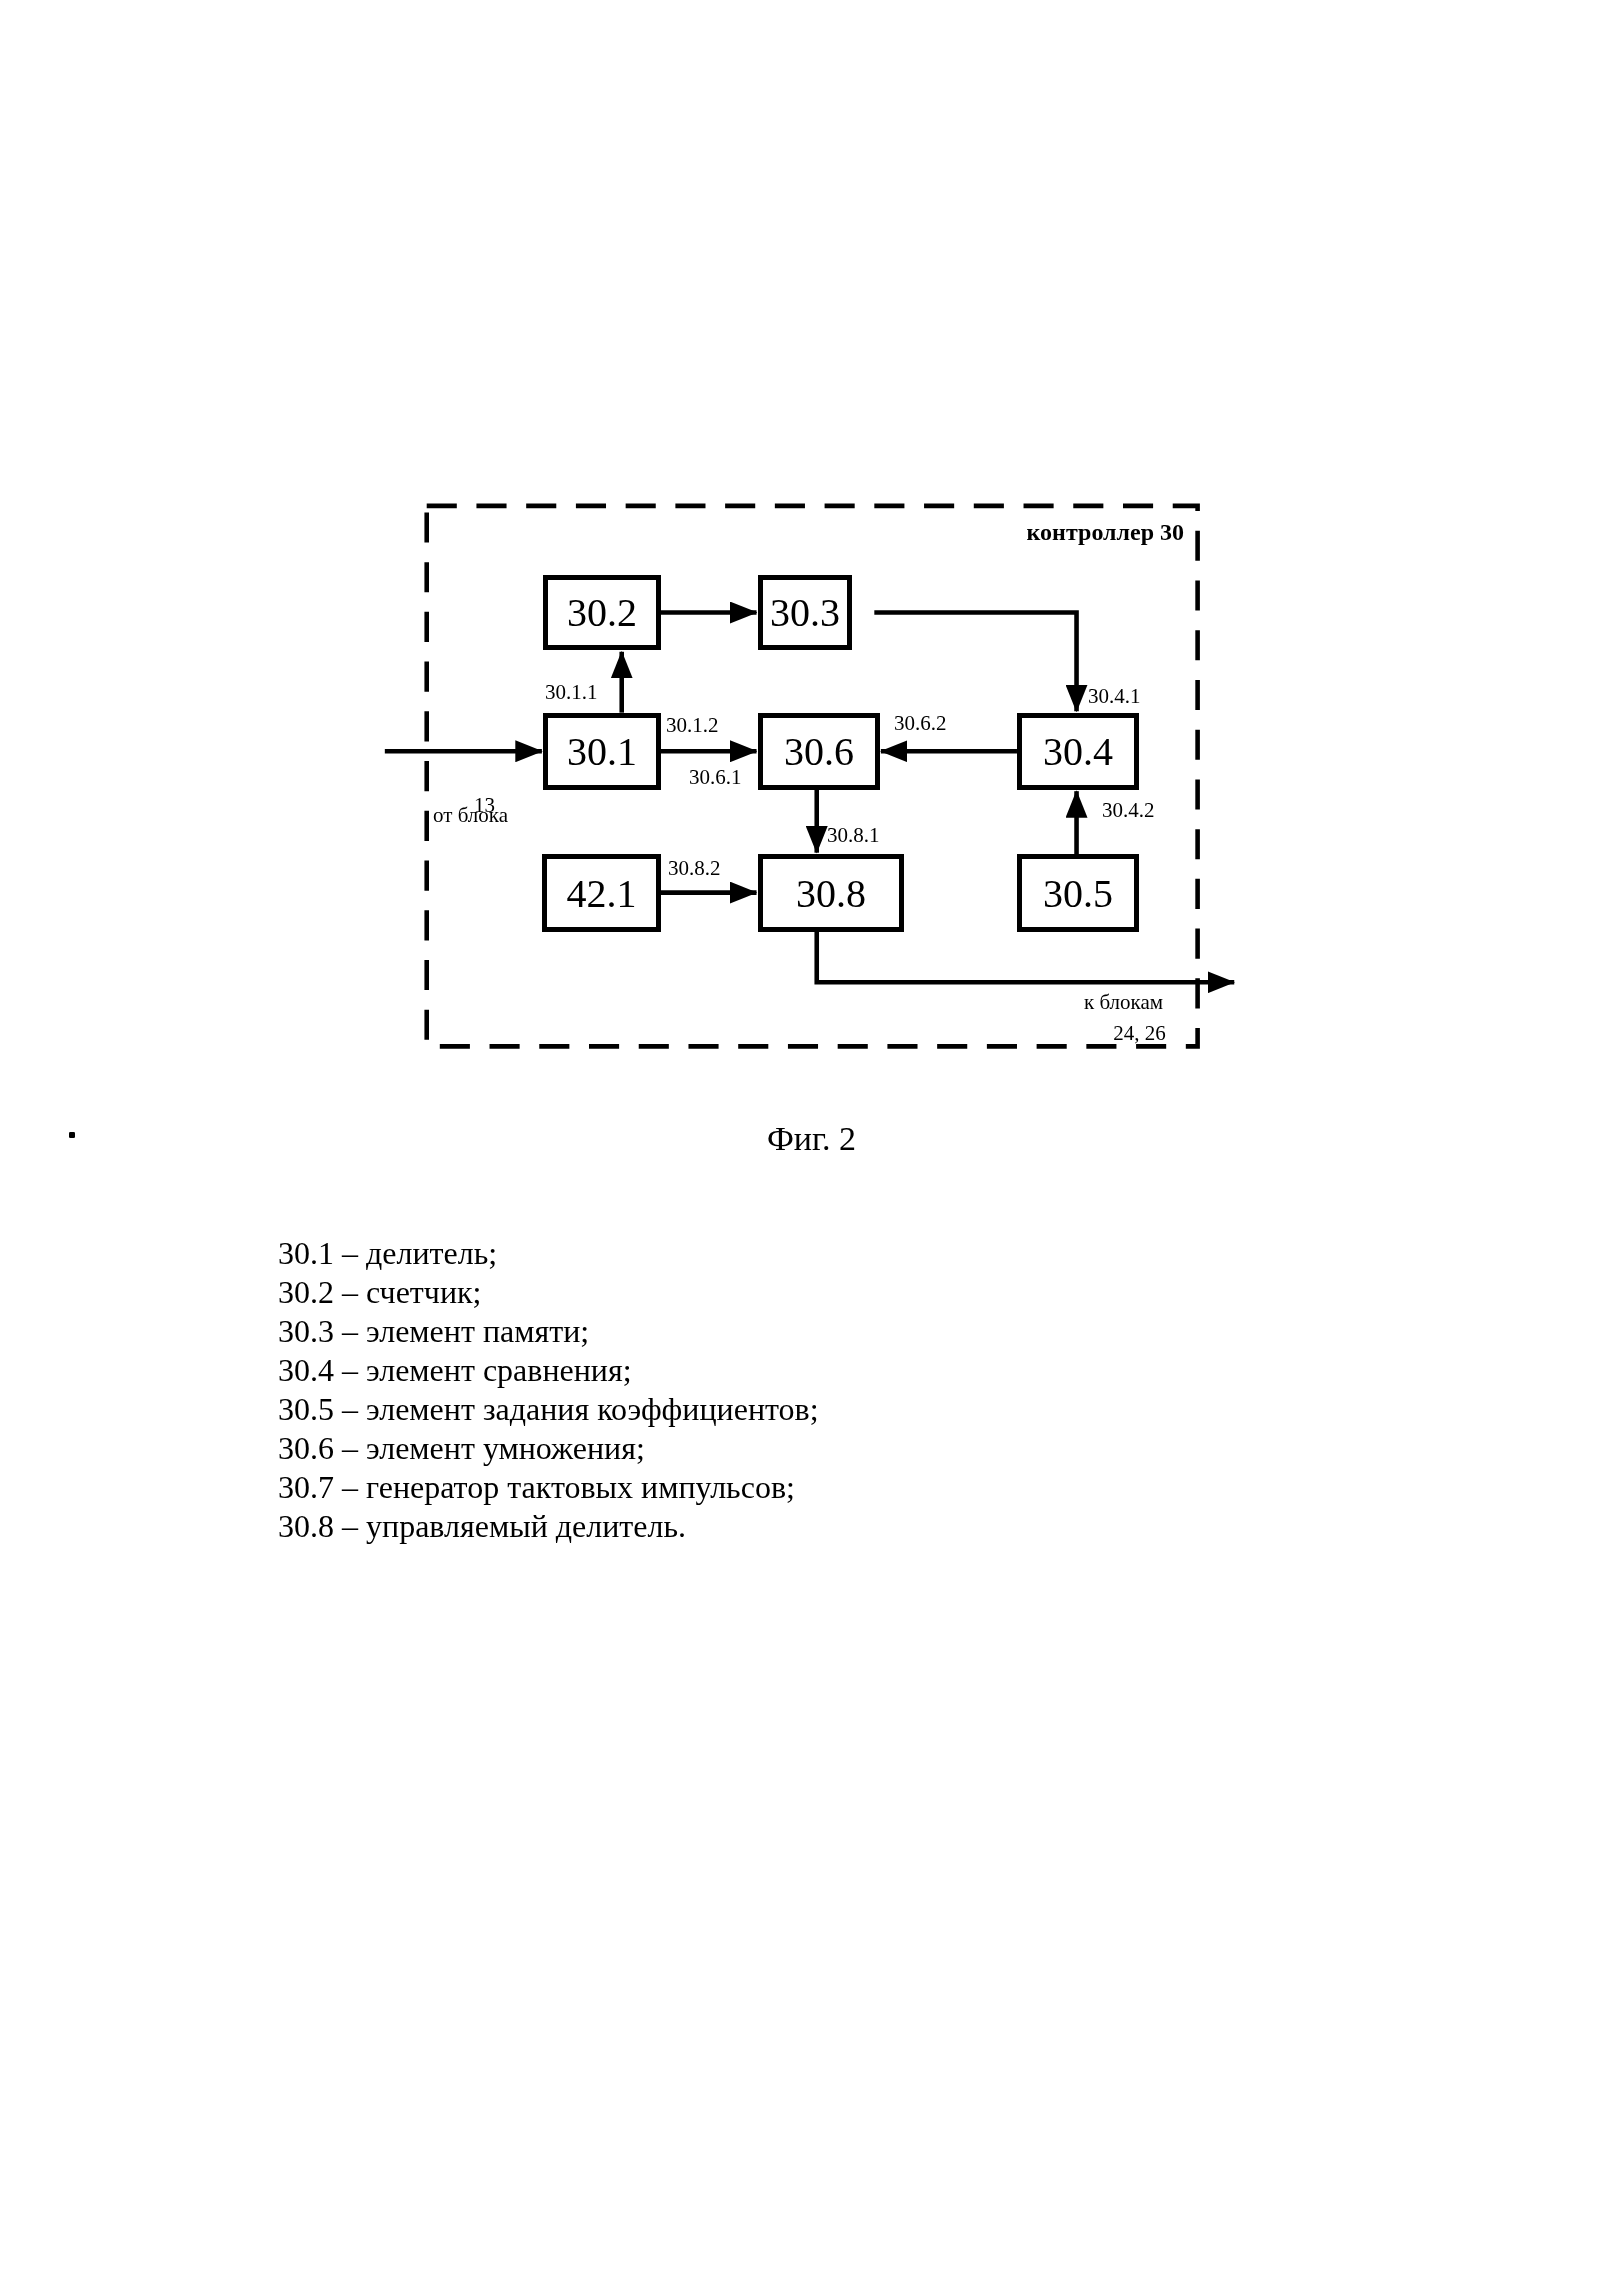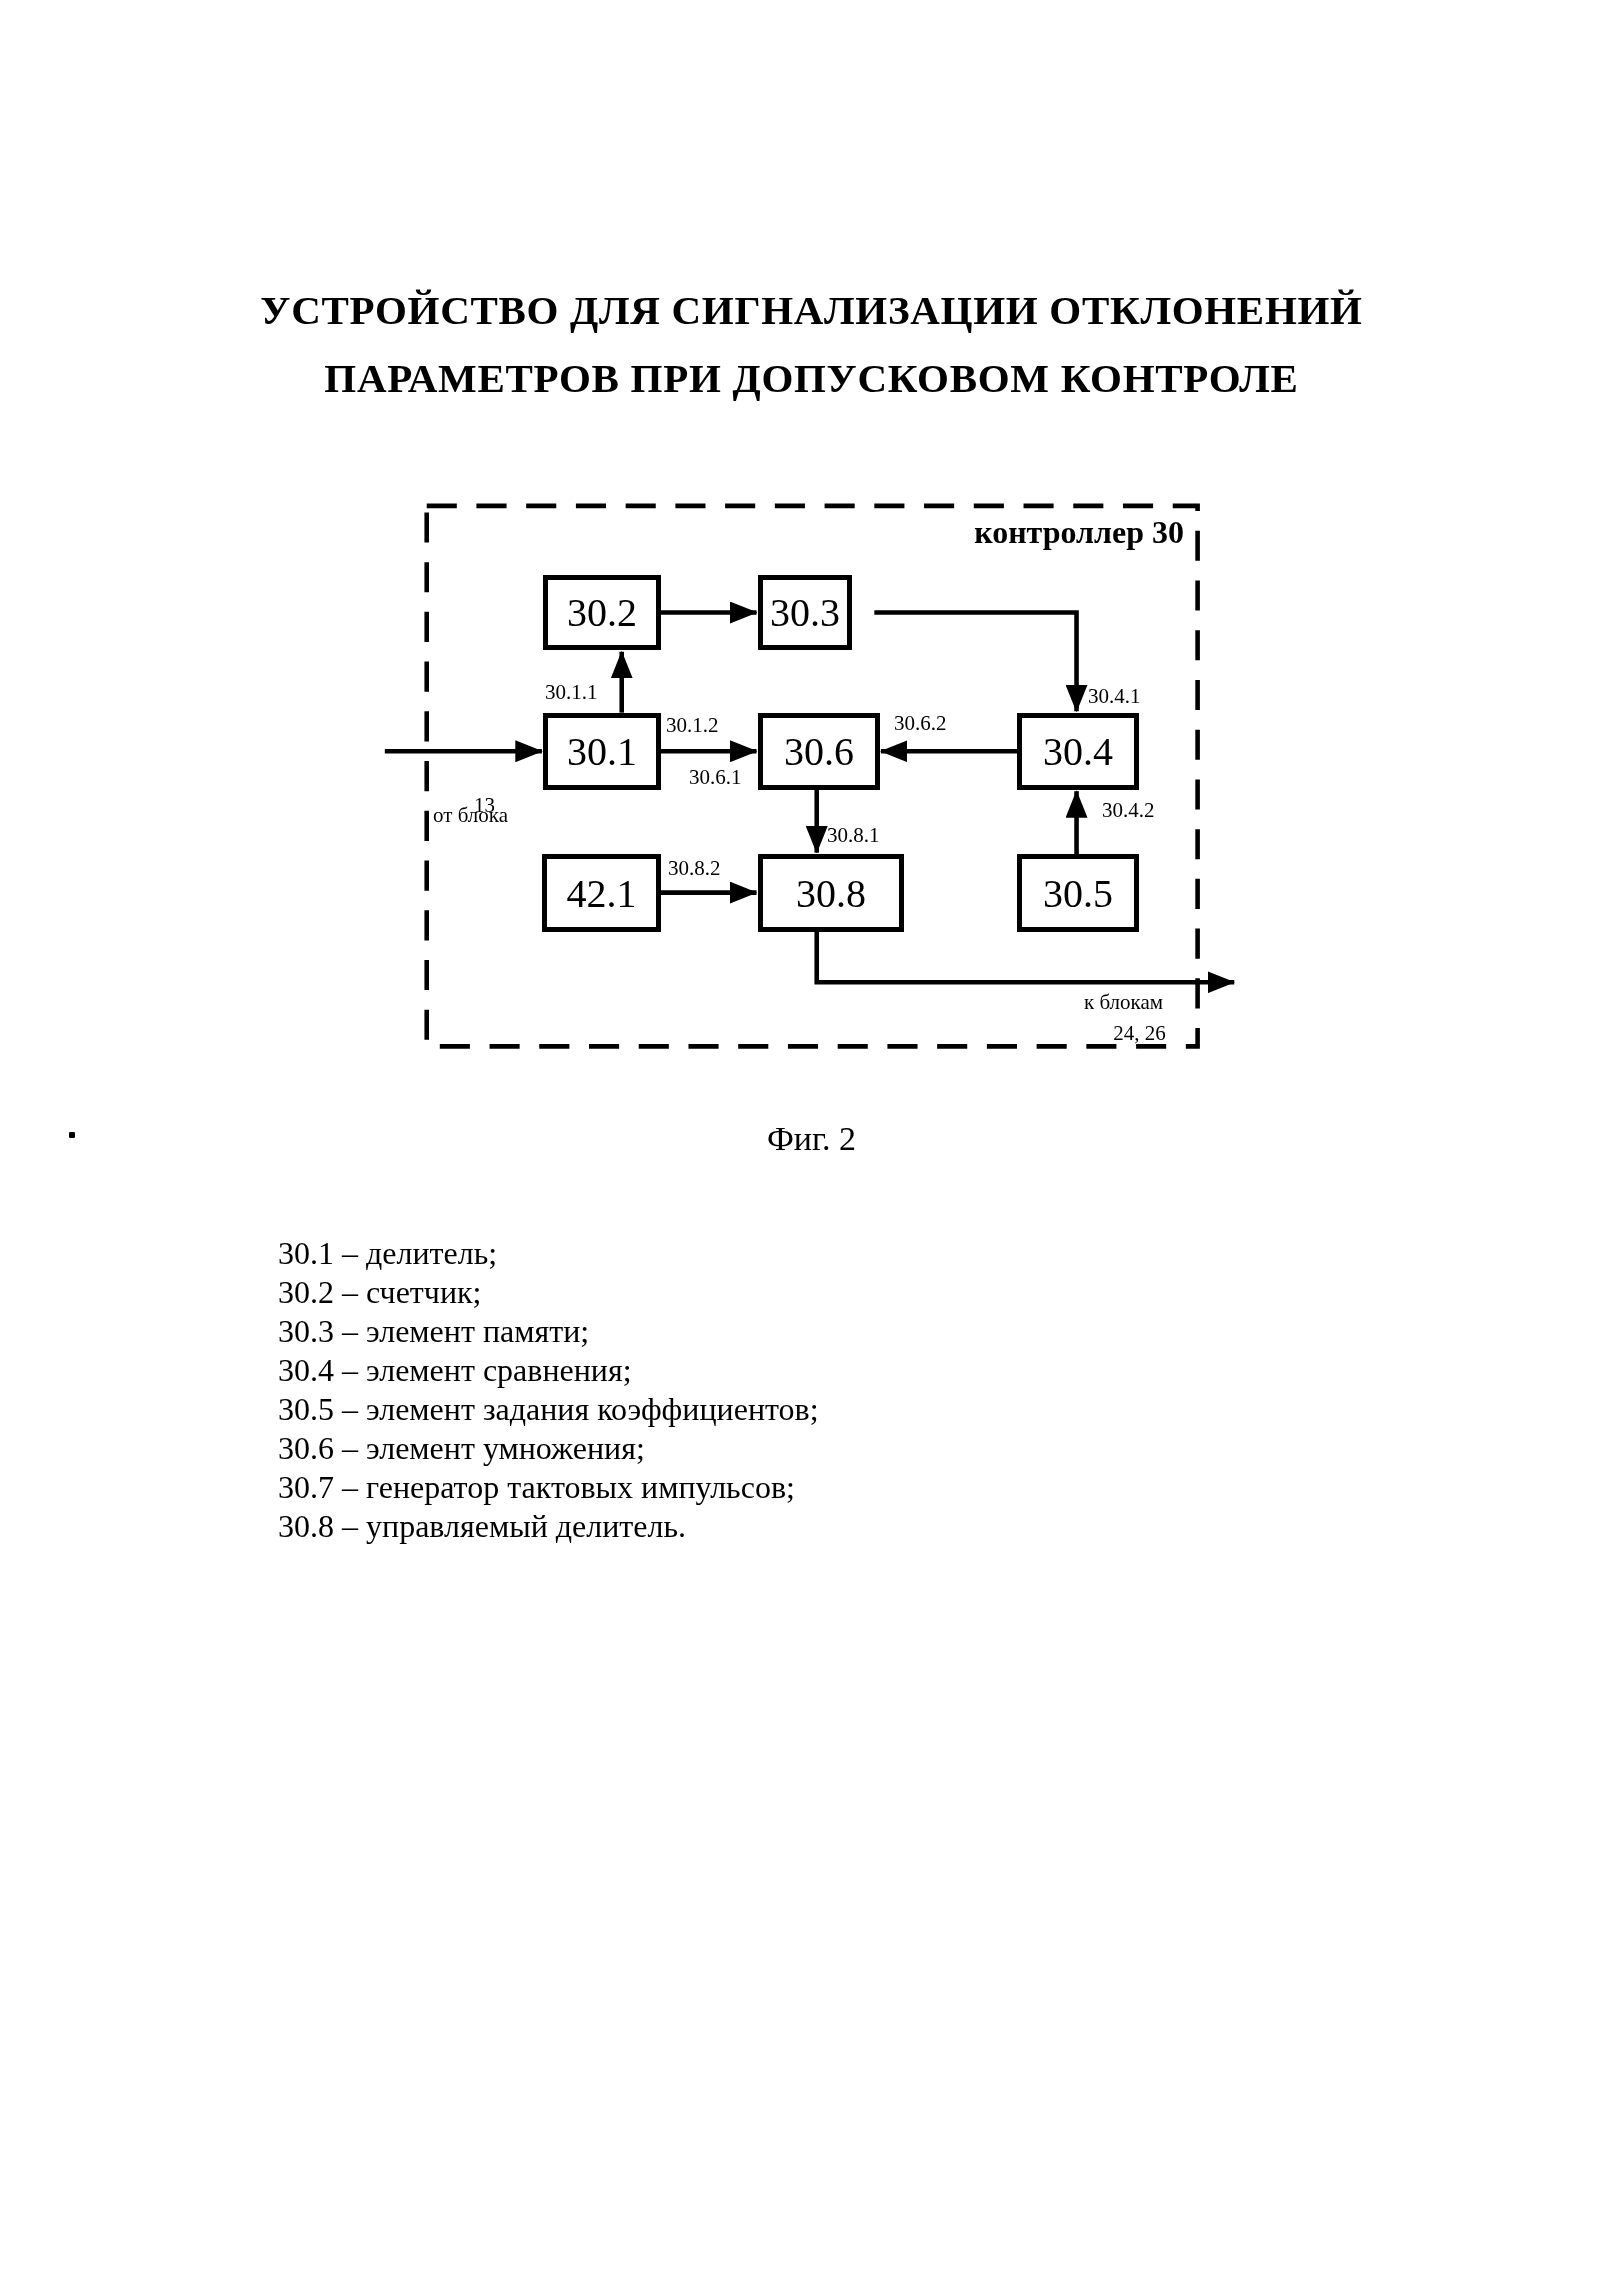--- a/index.html
+++ b/index.html
@@ -68,21 +68,21 @@
   #lbl-30-4-1 { left: 1088px; top: 681px; }
   #lbl-30-4-2 { left: 1102px; top: 795px; }
   #lbl-30-8-1 { left: 827px; top: 820px; }
   #lbl-30-8-2 { left: 668px; top: 853px; }
 
   #lbl-controller {
     position: absolute;
     left: 916px; top: 514px; width: 268px;
     text-align: right;
     font-weight: bold;
-    font-size: 32px;
+    font-size: 24px;
     line-height: 37px;
     white-space: nowrap;
   }
 
   #lbl-from-block   { left: 433px; top: 760px; margin-top: 40px; }
   #lbl-from-block-2 { left: 433px; top: 790px; width: 103px; text-align: center; }
   #lbl-to-blocks    { left: 1084px; top: 987px; }
   #lbl-to-blocks-2  { left: 1084px; top: 1018px; width: 111px; text-align: center; }
 
   
@@ -111,24 +111,20 @@
     width: 5.9px; height: 5.9px;
     background: #000;
     border-radius: 1.3px;
   }
 </style>
 </head>
 <body>
 
 <div class="page">
 
-  <div class="doc-title">
-    <div>УСТРОЙСТВО ДЛЯ СИГНАЛИЗАЦИИ ОТКЛОНЕНИЙ</div>
-    <div>ПАРАМЕТРОВ ПРИ ДОПУСКОВОМ КОНТРОЛЕ</div>
-  </div>
 
   <svg class="connectors" viewBox="0 0 2480 3507" xmlns="http://www.w3.org/2000/svg">
     <defs>
       <marker id="arr" markerWidth="6" markerHeight="4.8" refX="5.8" refY="2.4" orient="auto" markerUnits="strokeWidth">
         <path d="M0,0 L6,2.4 L0,4.8 Z" fill="#000"></path>
       </marker>
     </defs>
 
     <rect x="652" y="773" width="1178" height="826" fill="none" stroke="#000" stroke-width="7" stroke-dasharray="46 30"></rect>
 

